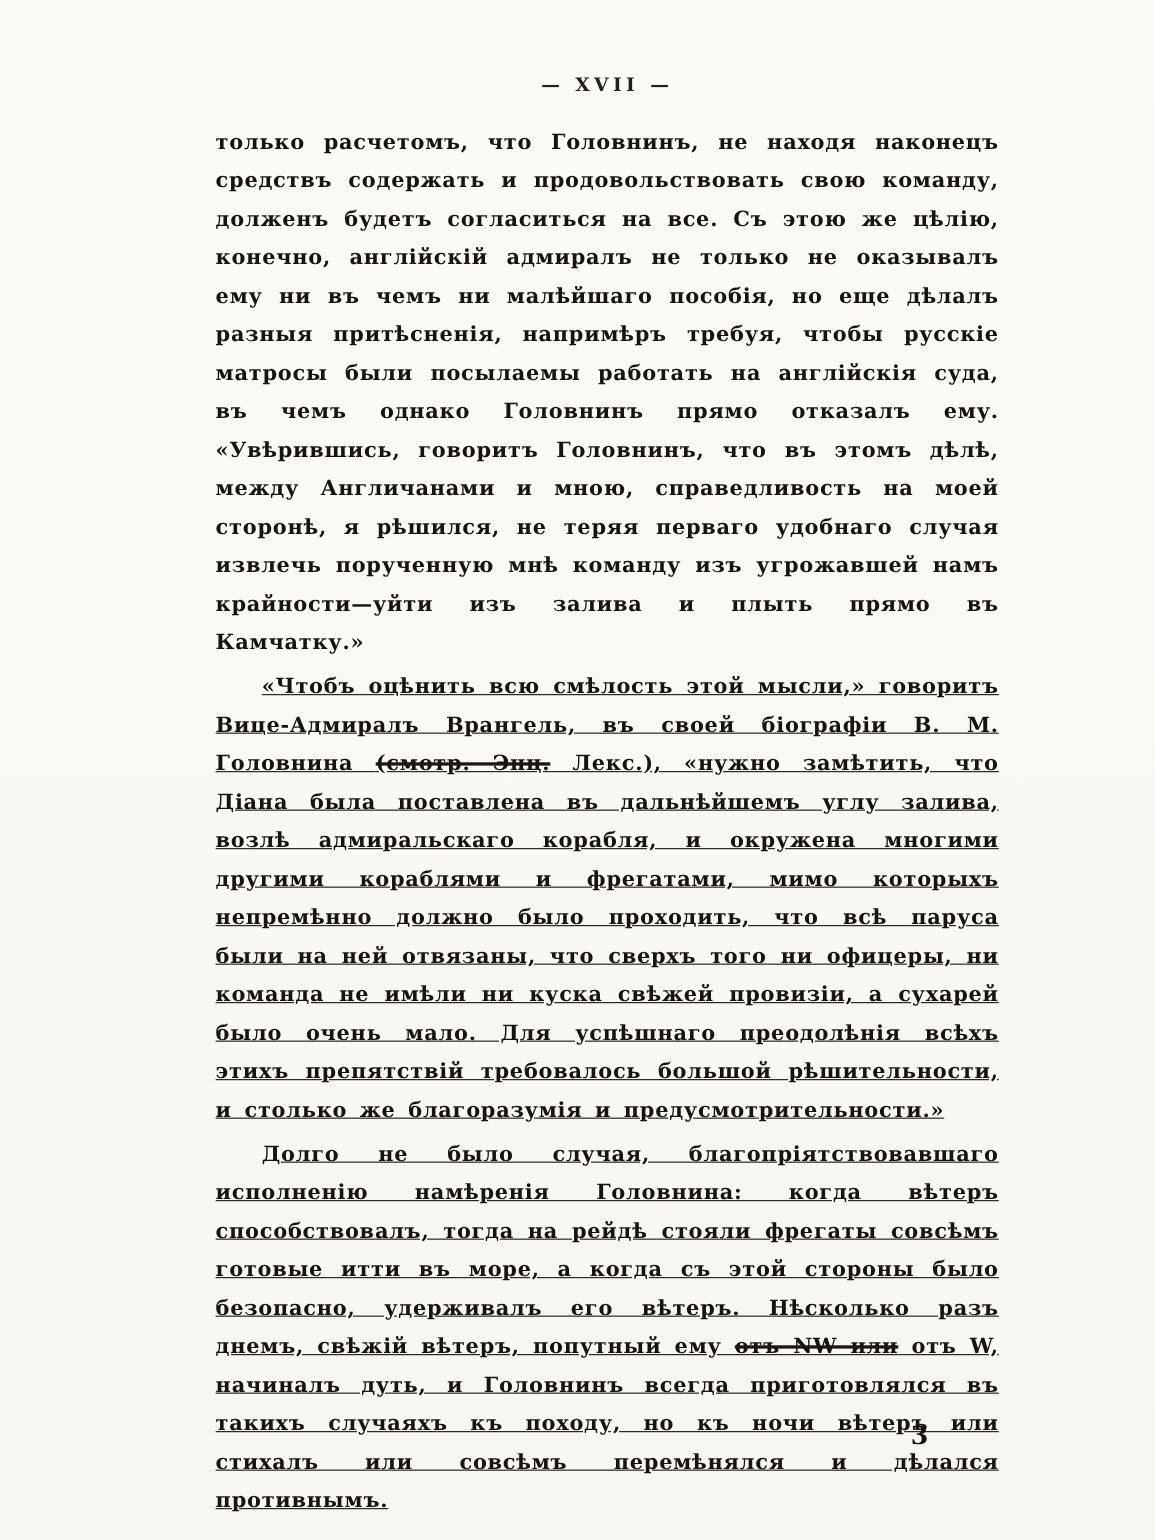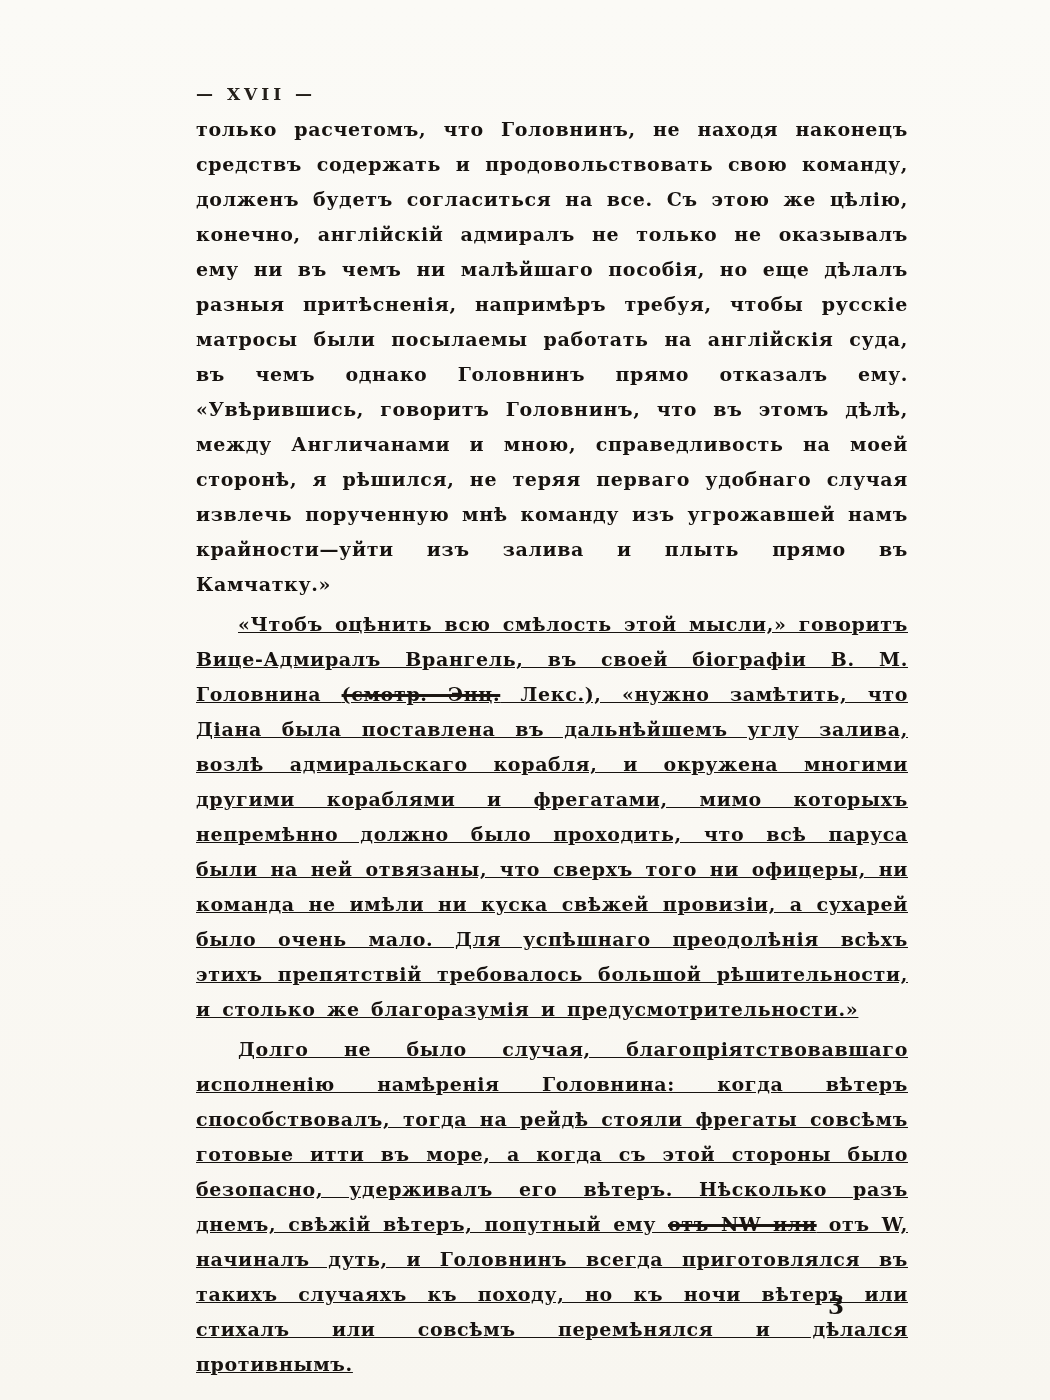--- a/index.html
+++ b/index.html
@@ -15,26 +15,25 @@
     background: linear-gradient(180deg, #fbfaf6 0%, #faf8f3 60%, #f8f6f0 100%);
     overflow: hidden;
     font-family: "DejaVu Serif", "Liberation Serif", serif;
     color: #171310;
   }
   .running-head {
     position: absolute;
     left: 196px;
     top: 68px;
     width: 712px;
-    text-align: left;
+    text-align: center;
     font-size: 17px;
     font-weight: 700;
     letter-spacing: 4px;
     color: #241f1a;
-    margin-top: 16px;
   }
   .text-block {
     position: absolute;
     left: 196px;
     top: 112px;
     width: 712px;
   }
   .text-block p {
     margin: 0 0 5px 0;
     font-size: 19px;

